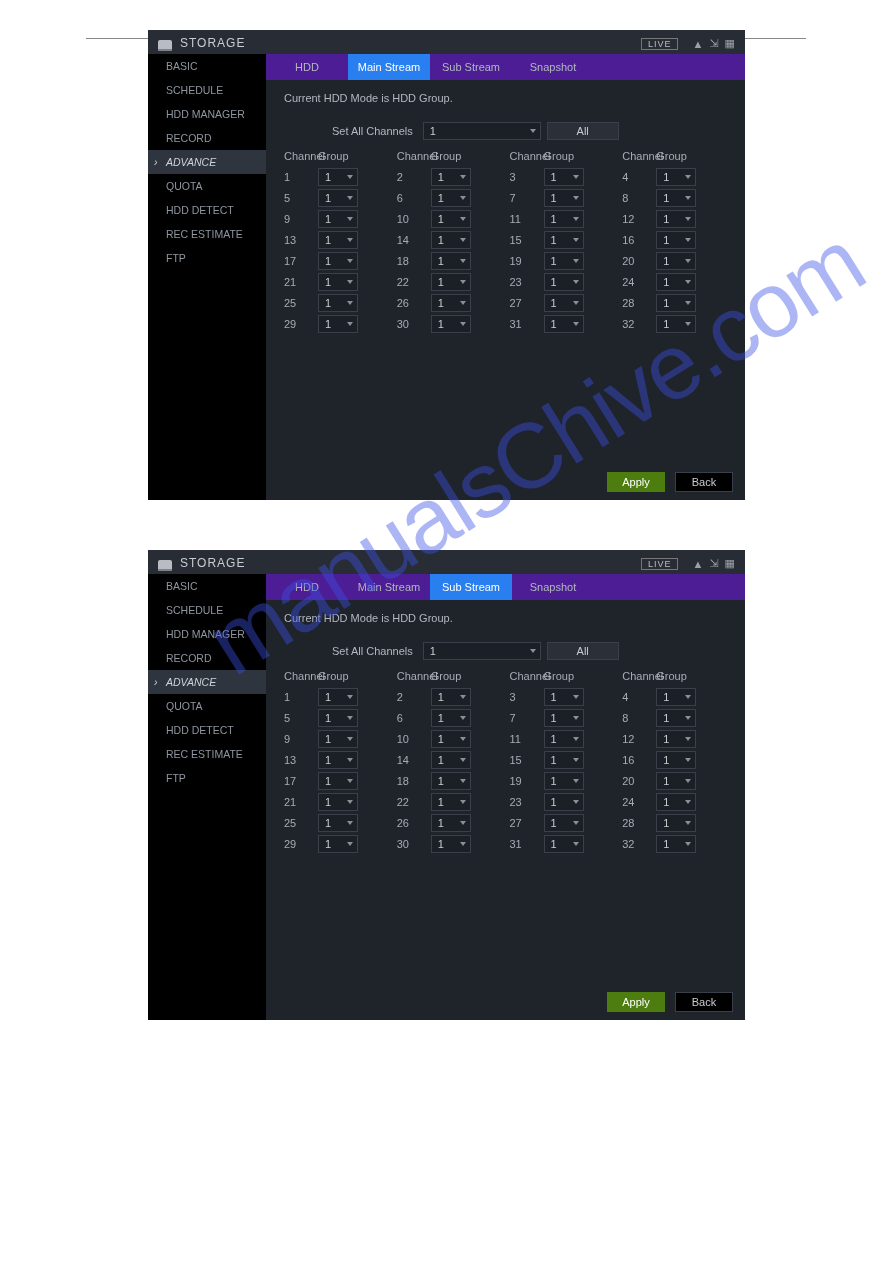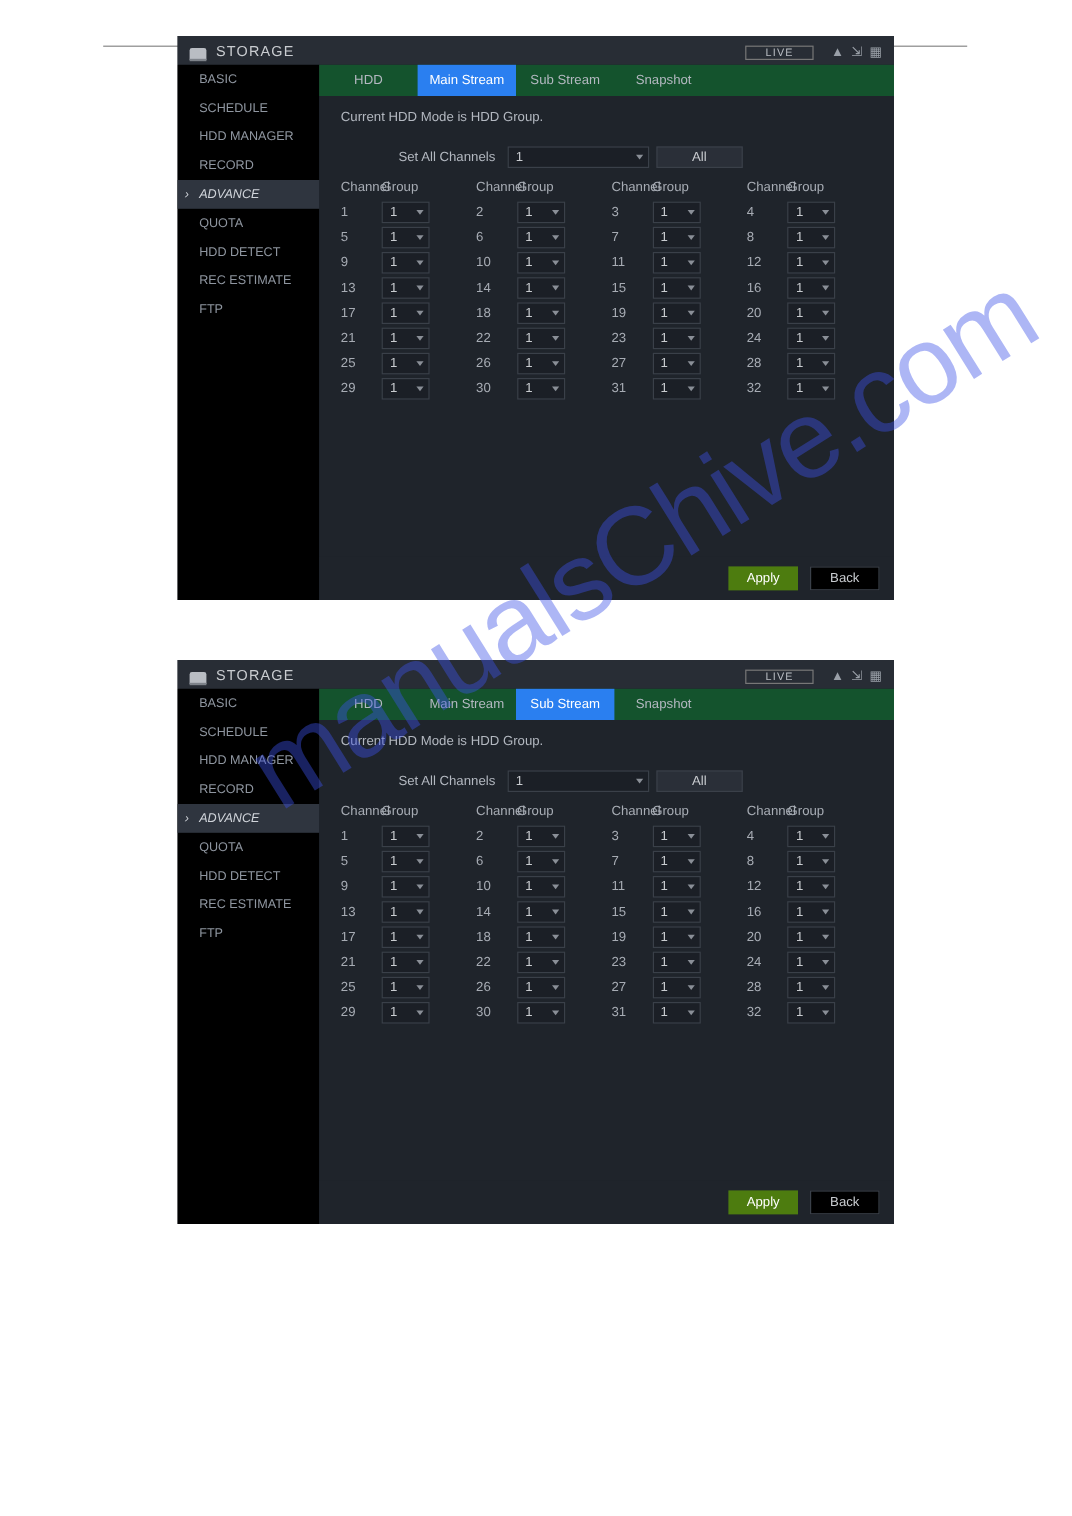--- a/index.html
+++ b/index.html
@@ -42,21 +42,21 @@
   .titlebar .storage-icon::after {
     content: "";
     position: absolute;
     left: 0; right: 0; bottom: -1px; height: 2px;
     background: #7e838a;
   }
   .titlebar .title { letter-spacing: 1px; font-size: 12px; }
   .titlebar .spacer { flex: 1; }
   .live-badge {
     border: 1px solid #777;
-    padding: 0 16px;
+    padding: 0 6px;
     font-size: 9px;
     letter-spacing: 1px;
     color: #b9bdc3;
     margin-right: 8px;
   }
   .tb-icon { color: #9aa0a8; margin-left: 6px; font-size: 11px; }
 
   .body { display: flex; min-height: 446px; }
   .sidebar {
     width: 118px;
@@ -77,21 +77,21 @@
     font-style: italic;
   }
   .side-item.active::before {
     content: "›";
     position: absolute;
     left: 6px;
     color: #d0d4da;
   }
 
   .main { flex: 1; background: #1f242b; display: flex; flex-direction: column; }
-  .tabs { display: flex; background: #14532d; }
+  .tabs { display: flex; background: #4c1d95; }
   .tab {
     padding: 7px 0;
     width: 82px;
     text-align: center;
     font-size: 11px;
     color: #b3b8c0;
     cursor: pointer;
   }
   .tab.active { background: #2a7ff0; color: #fff; }
 

